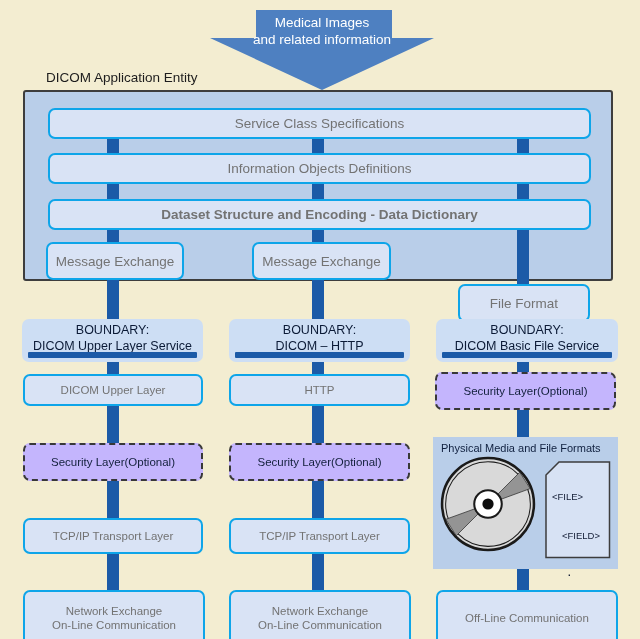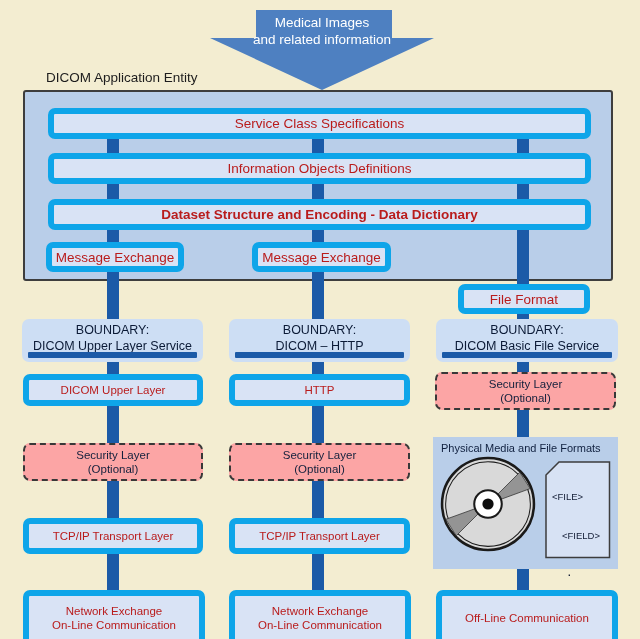--- a/index.html
+++ b/index.html
@@ -11,34 +11,34 @@
   }
   .abs{position:absolute;}
   
   .arrow-wrap{left:200px; top:8px; width:244px; height:84px; z-index:4;}
   .arrow-text{position:absolute; left:0; right:0; text-align:center; color:#ffffff; font-size:13.5px; font-weight:500;}
   
   .ae-label{left:25px; top:70px; font-size:13.5px; color:#1d1d1d; z-index:3;margin-left:21px;}
   .ae-box{left:23px; top:90px; width:590px; height:191px; background:#b9cee9; border:2px solid #3d3d3d; border-radius:3px; box-sizing:border-box; z-index:1;}
   .connector{top:130px; height:472px; width:12px; background:#1b5aa7; z-index:2;}
   .box-solid{
-    background:#d9e3f5; border:6px solid #0ea5e9; border-radius:7px;
+    background:#d9e3f5; border:2px solid #0ea5e9; border-radius:7px;
     box-sizing:border-box; z-index:3;
     display:flex; flex-direction:column; align-items:center; justify-content:center;
-    text-align:center; color:#b91c1c;
+    text-align:center; color:#737373;
   }
   .box-dashed{
-    background:#fca5a5; border:2px dashed #383838; border-radius:7px;
+    background:#c4b5fd; border:2px dashed #383838; border-radius:7px;
     box-sizing:border-box; z-index:3;
-    display:flex; flex-direction:column; align-items:center; justify-content:center;
+    display:flex; align-items:center; justify-content:center;
     text-align:center; color:#13203c;
   }
   .wide{left:48px; width:543px; height:31px; font-size:13.5px;}
   .t-service{top:108px;} .t-info{top:153px;} .t-dataset{top:199px;font-weight:bold;}
-  .mod{top:242px; height:30px; font-size:13.5px;}
+  .mod{top:242px; height:38px; font-size:13.5px;}
   .boundary{
     background:#cddef4; border-radius:7px; box-sizing:border-box; z-index:3;
     top:303px; height:43px; text-align:center; color:#0b1a36;
     font-size:12.5px; line-height:15.5px; padding-top:4px;margin-top:16px;
   }
   .boundary-bar{position:absolute; left:6px; right:6px; bottom:4px; height:6px; background:#1b5aa7; border-radius:1px;}
   .small-text{font-size:11.5px; line-height:14px;}
   .row-layer{top:374px; height:32px;}
   .row-sec12{top:443px; height:38px;}
   .row-sec3{top:372px; height:38px;}

